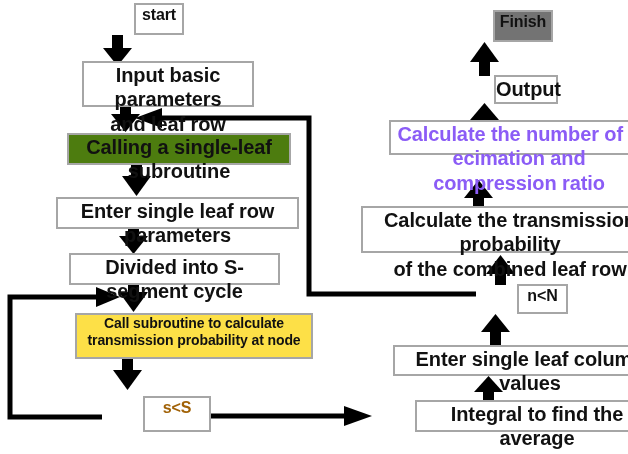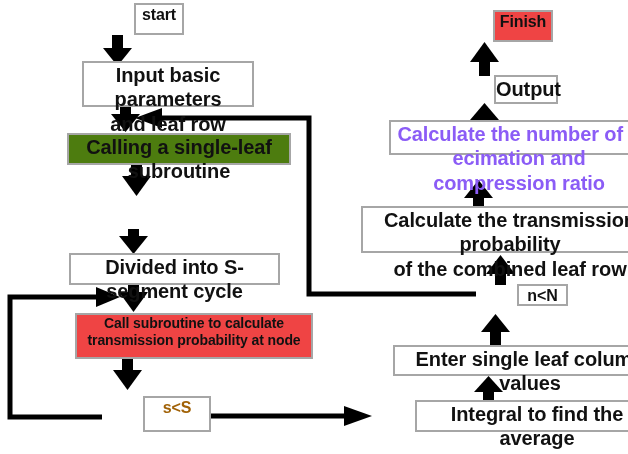--- a/index.html
+++ b/index.html
@@ -130,44 +130,47 @@
 
   <div class="node fs16" id="n-start" style="left: 93px; top: 3px; width: 50px; height: 32px; border-color: rgb(166, 166, 166); background: rgb(255, 255, 255); color: rgb(17, 17, 17);">
       <span>start</span>
     </div>
   <div class="node fs15" id="n-input_basic" style="left: 41px; top: 61px; width: 172px; height: 46px; border-color: rgb(166, 166, 166); background: rgb(255, 255, 255); color: rgb(17, 17, 17);">
       <span>Input basic parameters<br>and leaf row number N</span>
     </div>
   <div class="node fs15" id="n-calling_sub" style="left: 26px; top: 133px; width: 224px; height: 32px; border-color: rgb(166, 166, 166); background: #4d7c0f; color: rgb(17, 17, 17);">
       <span>Calling a single-leaf subroutine</span>
     </div>
+  <div class="node fs15" id="n-enter_row" style="left: 15px; top: 197px; width: 243px; height: 32px; border-color: rgb(166, 166, 166); background: rgb(255, 255, 255); color: rgb(17, 17, 17);">
+      <span>Enter single leaf row parameters</span>
+    </div>
   <div class="node fs15" id="n-divided_s" style="left: 28px; top: 253px; width: 211px; height: 32px; border-color: rgb(166, 166, 166); background: rgb(255, 255, 255); color: rgb(17, 17, 17);">
       <span>Divided into S-segment cycle</span>
     </div>
-  <div class="node fs14" id="n-call_node" style="left: 34px; top: 313px; width: 238px; height: 46px; border-color: rgb(166, 166, 166); background: #ef4444; color: rgb(17, 17, 17);">
+  <div class="node fs14" id="n-call_node" style="left: 34px; top: 313px; width: 238px; height: 46px; border-color: rgb(166, 166, 166); background: #fde047; color: rgb(17, 17, 17);">
       <span>Call subroutine to calculate<br>transmission probability at node</span>
     </div>
   <div class="node fs16" id="n-s_lt_S" style="left: 102px; top: 396px; width: 68px; height: 36px; border-color: rgb(166, 166, 166); background: rgb(255, 255, 255); color: #a16207;">
       <span>s&lt;S</span>
     </div>
   <div class="node fs15" id="n-integral_avg" style="left: 374px; top: 400px; width: 244px; height: 32px; border-color: rgb(166, 166, 166); background: rgb(255, 255, 255); color: rgb(17, 17, 17);">
       <span>Integral to find the average</span>
     </div>
   <div class="node fs15" id="n-enter_col" style="left: 352px; top: 345px; width: 274px; height: 31px; border-color: rgb(166, 166, 166); background: rgb(255, 255, 255); color: rgb(17, 17, 17);">
       <span>Enter single leaf column values</span>
     </div>
-  <div class="node fs16" id="n-n_lt_N" style="left: 476px; top: 284px; width: 51px; height: 22px; border-color: rgb(166, 166, 166); background: rgb(255, 255, 255); color: rgb(17, 17, 17);">
+  <div class="node fs16" id="n-n_lt_N" style="left: 476px; top: 284px; width: 51px; height: 30px; border-color: rgb(166, 166, 166); background: rgb(255, 255, 255); color: rgb(17, 17, 17);">
       <span>n&lt;N</span>
     </div>
   <div class="node fs15" id="n-calc_trans" style="left: 320px; top: 206px; width: 298px; height: 47px; border-color: rgb(166, 166, 166); background: rgb(255, 255, 255); color: rgb(17, 17, 17);">
       <span>Calculate the transmission probability<br>of the combined leaf row</span>
     </div>
   <div class="node fs15" id="n-calc_num" style="left: 348px; top: 120px; width: 260px; height: 35px; border-color: rgb(166, 166, 166); background: rgb(255, 255, 255); color: #8b5cf6;">
       <span>Calculate the number of d<br>ecimation and compression ratio</span>
     </div>
   <div class="node fs15" id="n-output" style="left: 453px; top: 75px; width: 64px; height: 29px; border-color: rgb(166, 166, 166); background: rgb(255, 255, 255); color: rgb(17, 17, 17);">
       <span>Output</span>
     </div>
-  <div class="node fs16" id="n-finish" style="left: 452px; top: 10px; width: 60px; height: 32px; border-color: rgb(166, 166, 166); background: #ef4444; color: rgb(17, 17, 17);">
+  <div class="node fs16" id="n-finish" style="left: 452px; top: 10px; width: 60px; height: 32px; border-color: rgb(166, 166, 166); background: #737373; color: rgb(17, 17, 17);">
       <span>Finish</span>
     </div>
 
 </div>
 
 </body></html>

